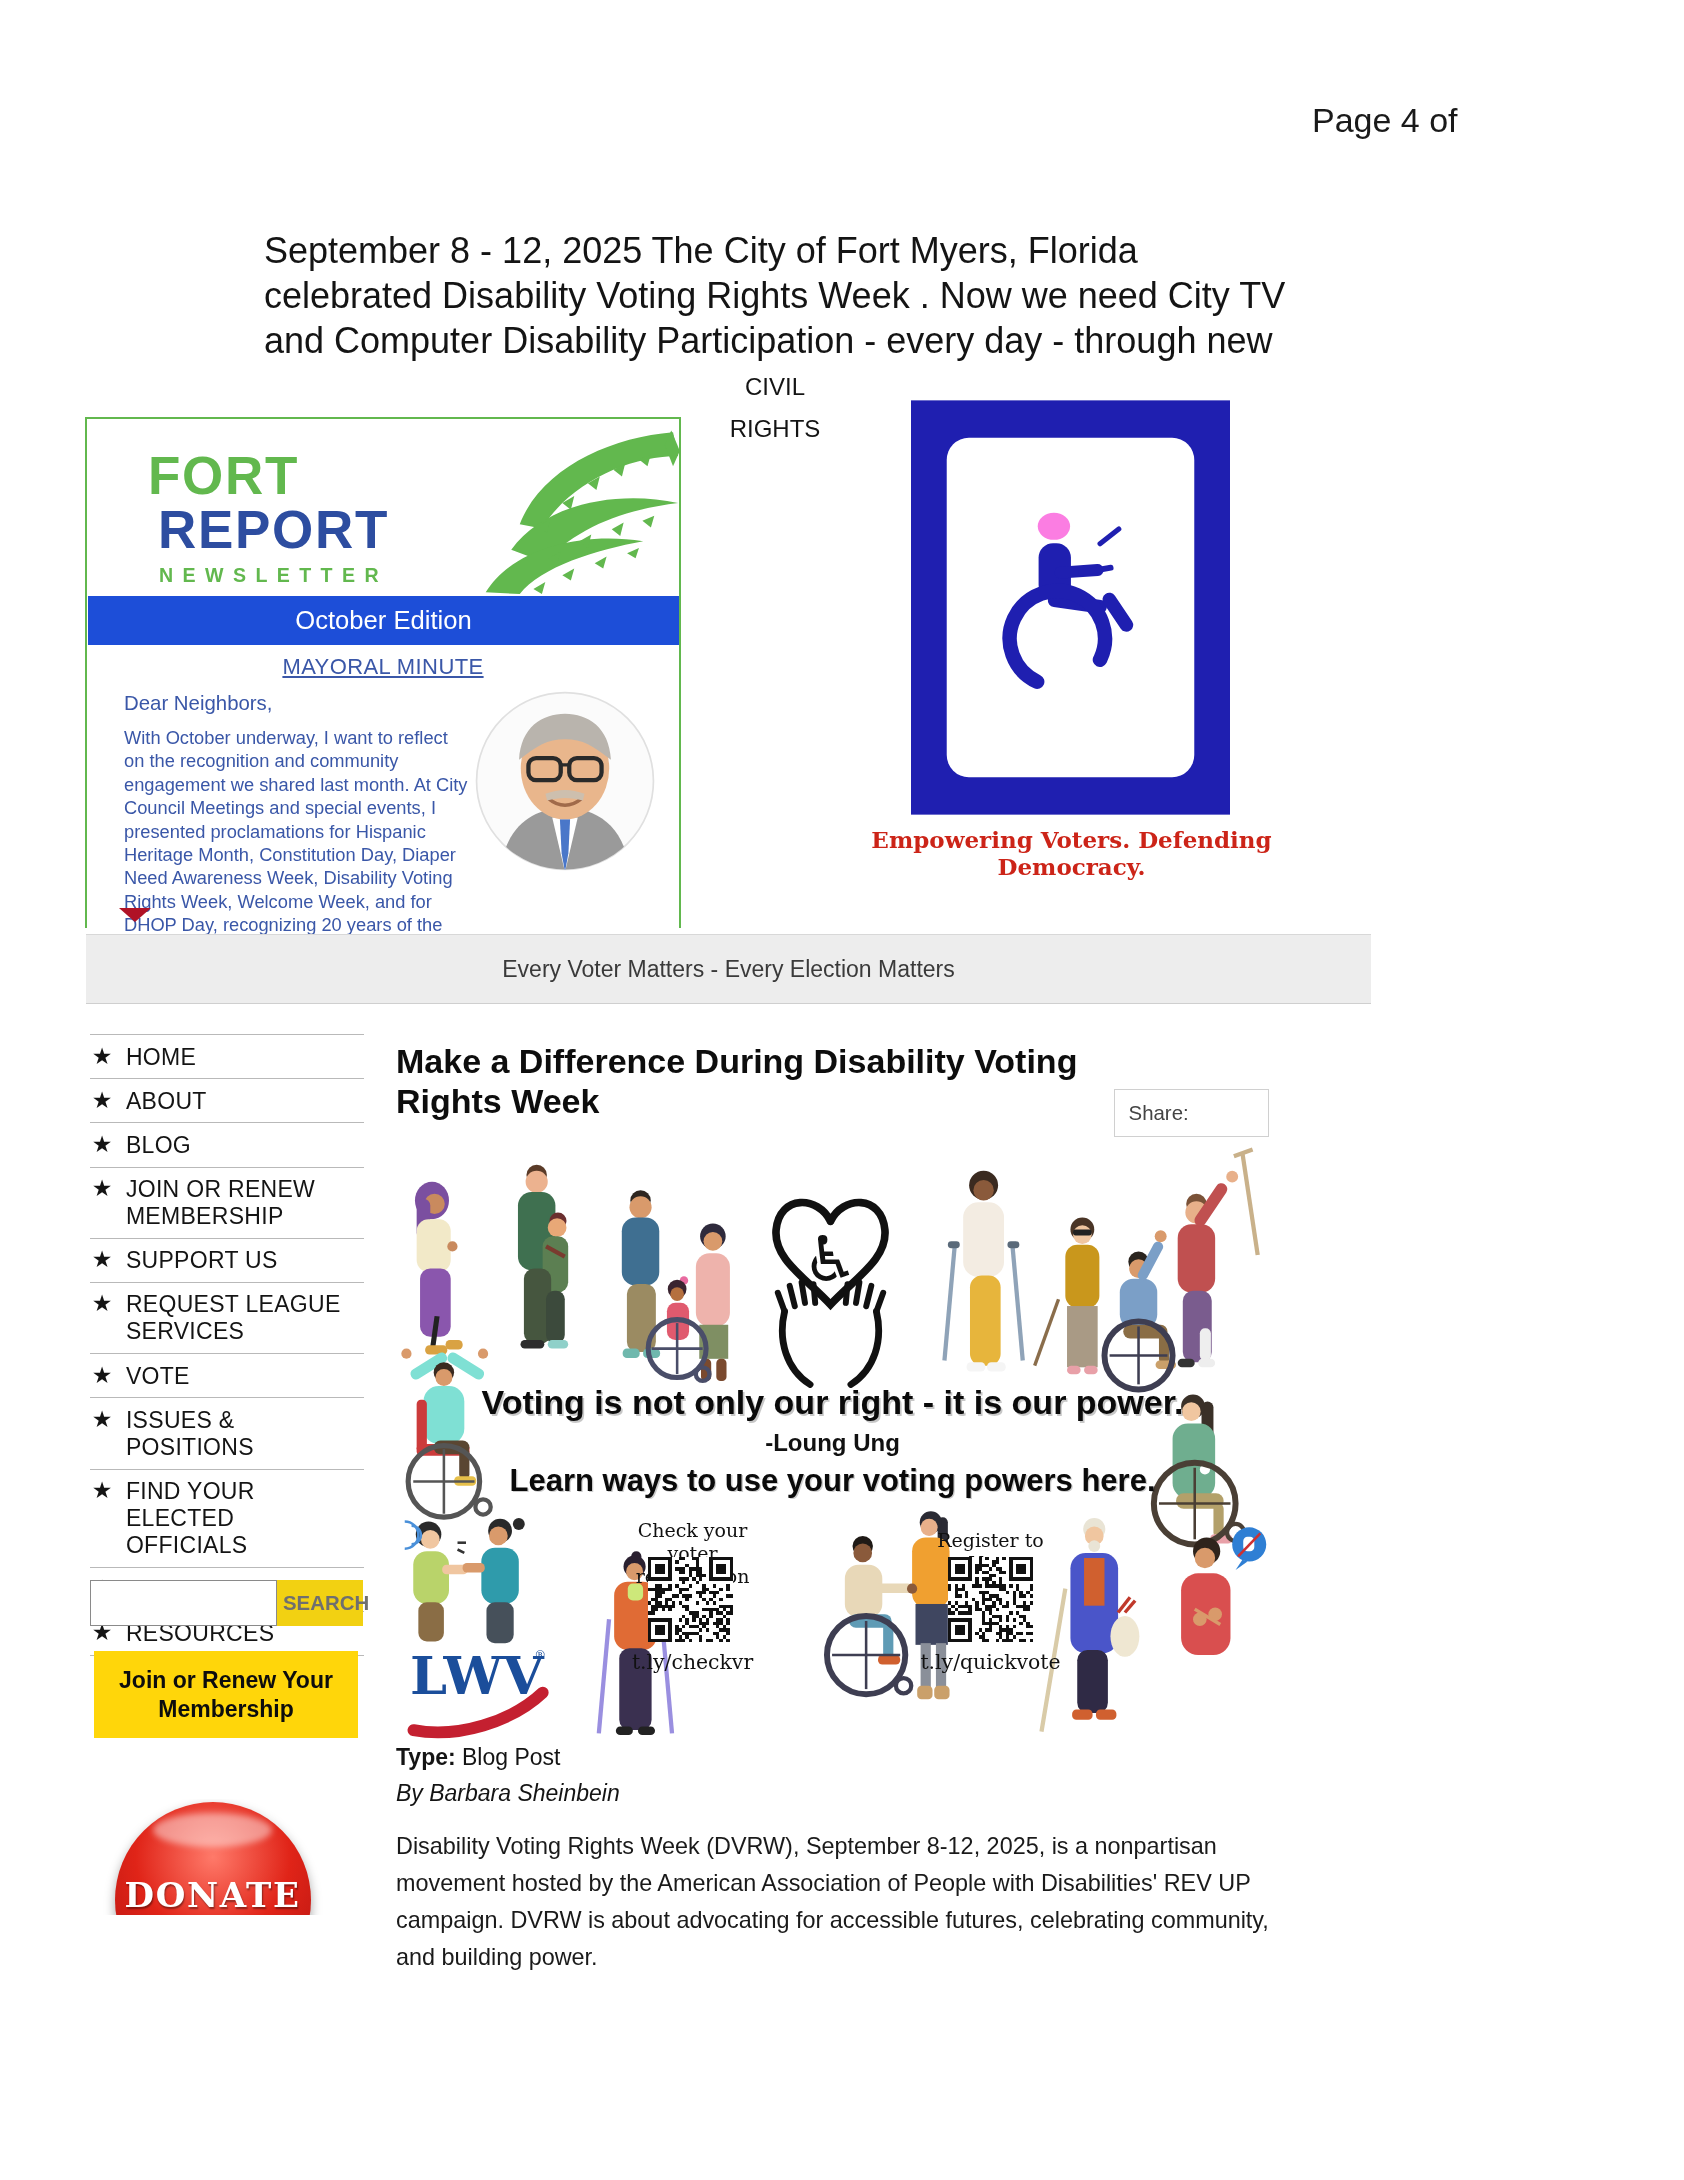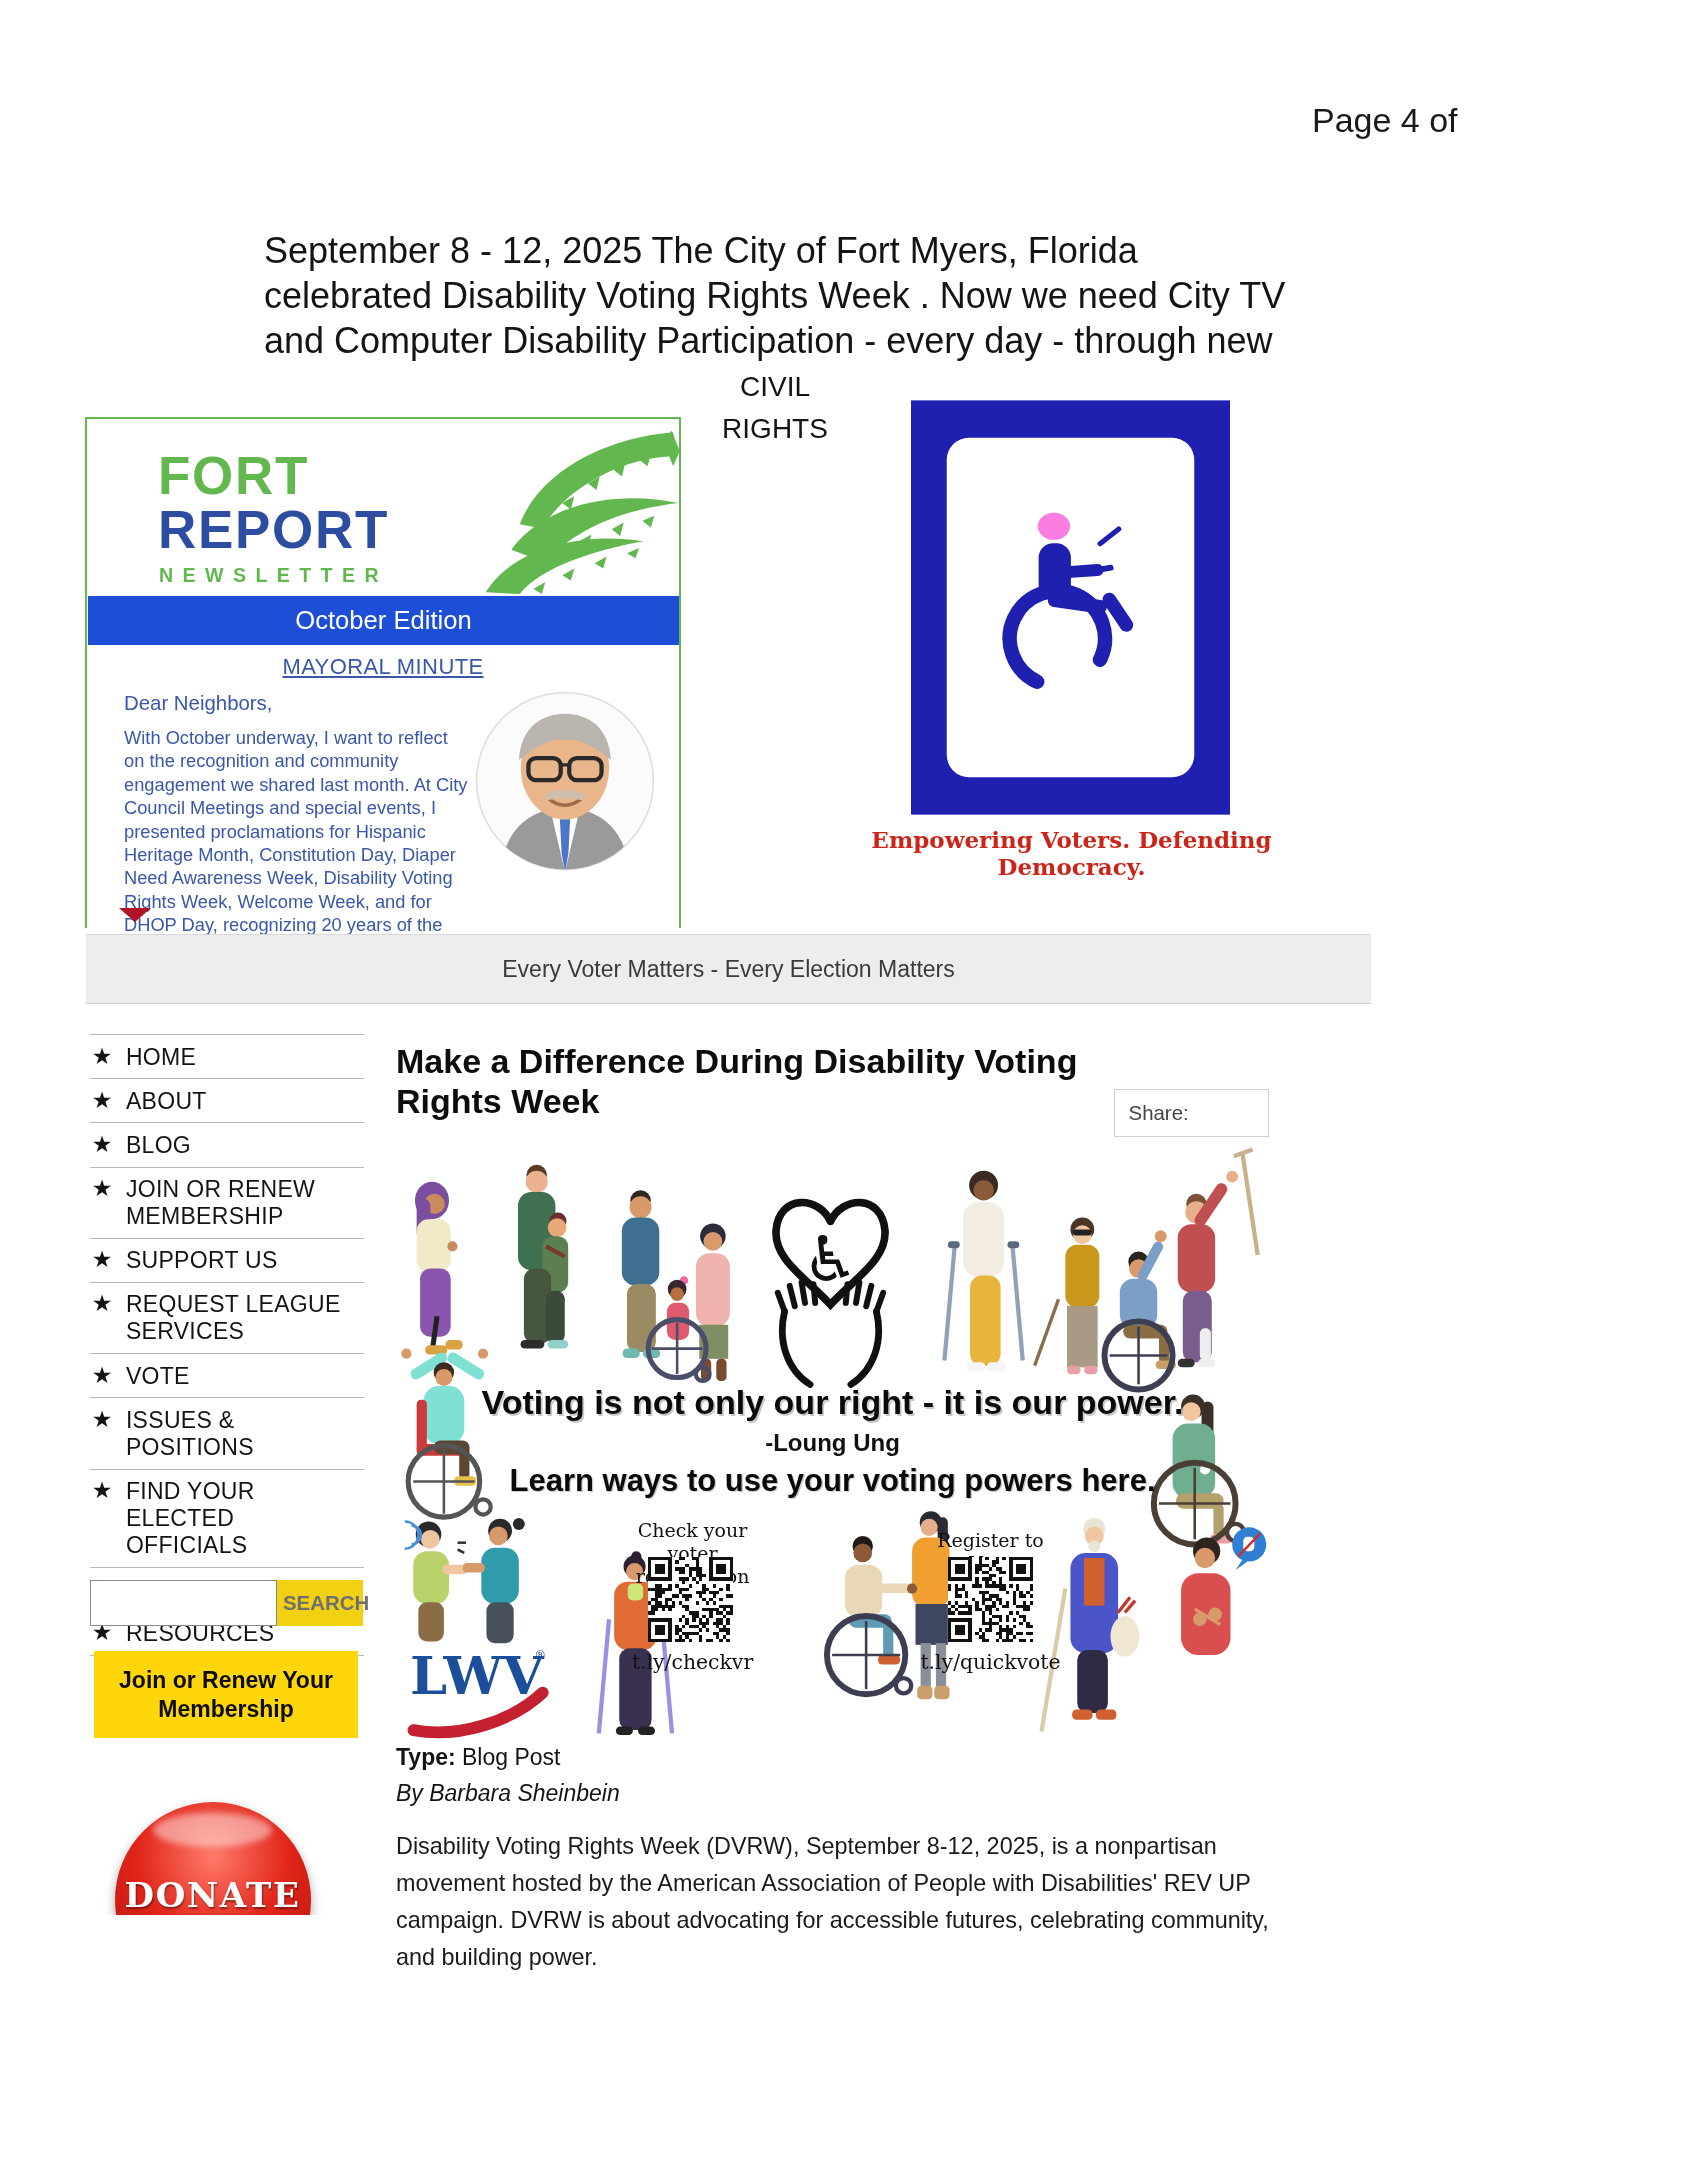--- a/index.html
+++ b/index.html
@@ -3,27 +3,27 @@
 <meta charset="utf-8">
 <style>
   html,body{margin:0;padding:0;background:#fff;}
   .page{position:relative;width:1463px;height:2181px;background:#fff;overflow:hidden;
         font-family:"Liberation Sans",sans-serif;color:#111;}
   .abs{position:absolute;}
 
   
   .page-number{left:1312px;top:101px;width:204px;font-size:34px;color:#1a1a1a;}
   .intro{left:264px;top:228px;width:1124px;font-size:36px;line-height:45px;color:#141414;}
-  .intro-center{left:264px;width:1022px;text-align:center;font-size:28px;line-height:43px;color:#141414;}
+  .intro-center{left:264px;width:1022px;text-align:center;font-size:24px;line-height:43px;color:#141414;}
   .civil{top:365px;} .rights{top:407px;}
 
   
   .newsletter{left:85px;top:417px;width:596px;height:511px;background:#fff;
               border-top:2.6px solid #62b84e;border-left:2.6px solid #62b84e;border-right:2.6px solid #62b84e;box-sizing:border-box;}
-  .fort{left:158px;top:445px;font-size:53px;font-weight:800;color:#62b84e;letter-spacing:1.7px;}
+  .fort{left:148px;top:445px;font-size:53px;font-weight:800;color:#62b84e;letter-spacing:1.7px;}
   .report{left:158px;top:499px;font-size:53px;font-weight:800;color:#2d4da0;letter-spacing:1.7px;}
   .nl-sub{left:159px;top:564px;font-size:19.6px;font-weight:bold;color:#62b84e;letter-spacing:9.4px;text-align:right;}
   .palm{left:460px;top:422px;}
   .edition{left:88px;top:596px;width:591px;height:49px;background:#1d4ed8;color:#fff;
            font-size:25.6px;text-align:center;line-height:49px;}
   .mayoral{left:85px;top:654px;width:596px;text-align:center;font-size:22px;color:#3a57a8;letter-spacing:0.4px;text-decoration:underline;}
   .salutation{left:124px;top:692px;font-size:20.4px;color:#3a57a8;}
   .nl-body{left:124px;top:726px;width:348px;font-size:18.3px;line-height:23.4px;color:#3a57a8;}
   .mayor-photo{left:474px;top:690px;}
   .red-tri{left:119px;top:908px;width:0;height:0;border-left:16px solid transparent;

